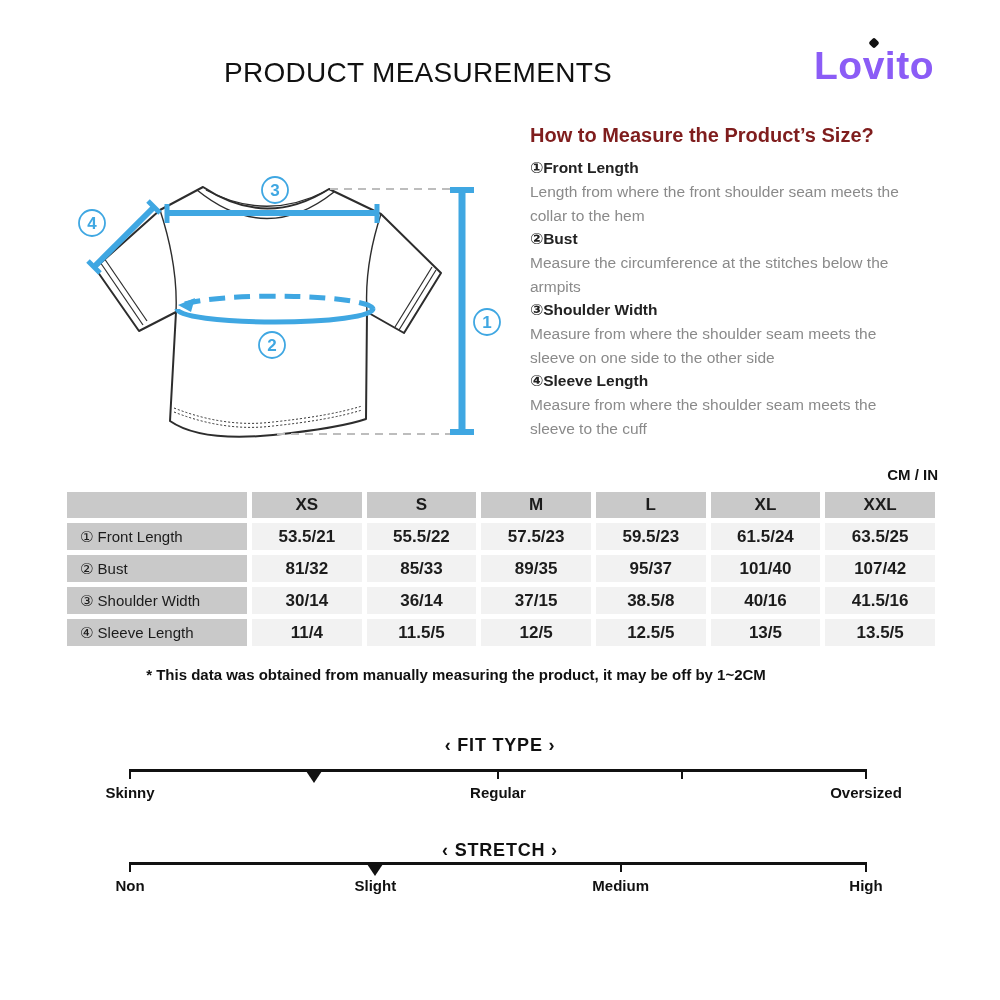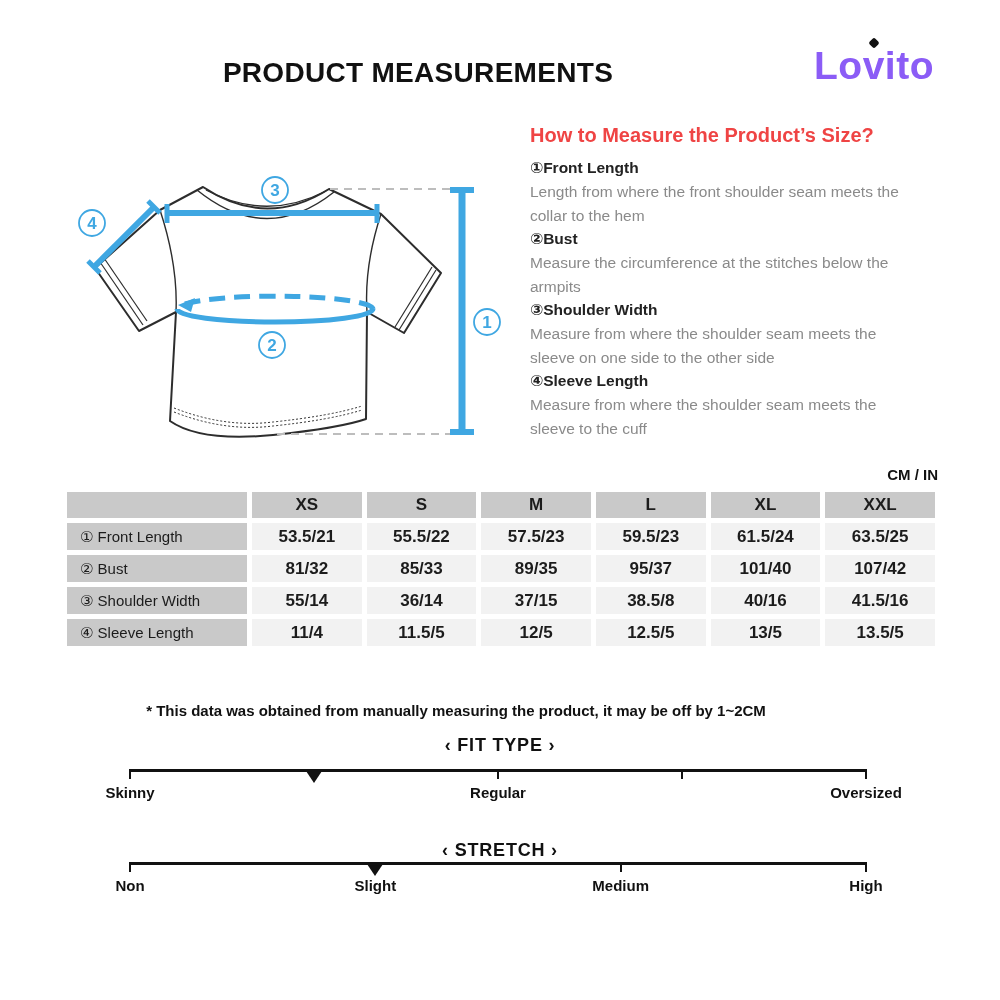--- a/index.html
+++ b/index.html
@@ -1,48 +1,48 @@
 <!DOCTYPE html>
 <html><head>
 <meta charset="utf-8">
 <style>
   * { margin:0; padding:0; box-sizing:border-box; }
   body { background:#ffffff; font-family:"Liberation Sans","DejaVu Sans",sans-serif; color:#1c1c1c; }
   .page { position:relative; width:1000px; height:1000px; background:#fff; overflow:hidden; }
 
   
   .page-title { position:absolute; top:57px; left:0; width:836px; text-align:center;
-                font-size:28px; font-weight:bold; letter-spacing:0.3px; color:#111; }
+                font-size:28px; font-weight:normal; letter-spacing:0.3px; color:#111; }
   .brand { position:absolute; top:44px; right:66px; font-size:39px; font-weight:bold;
            letter-spacing:0.5px; color:#8b5cf6; }
   .brand .vwrap { position:relative; display:inline-block; }
   .brand .vdot { position:absolute; left:50%; top:-5px; width:8px; height:8px; background:#111;
                  transform:translateX(-50%) rotate(45deg); border-radius:2px; }
 
   
   .diagram { position:absolute; left:55px; top:148px; width:460px; height:320px; }
 
   
   .howto { position:absolute; left:530px; top:124px; width:395px; }
-  .howto-title { font-size:20px; font-weight:bold; color:#ef4444; white-space:nowrap; margin-bottom:9px; }
+  .howto-title { font-size:20px; font-weight:bold; color:#7f1d1d; white-space:nowrap; margin-bottom:9px; }
   .howto-item .hi-head { font-size:15.5px; font-weight:bold; color:#222; line-height:24px; }
   .howto-item .hi-desc { font-size:15.5px; color:#8a8a8a; line-height:23.5px; }
 
   
   .units { position:absolute; top:466px; right:62px; font-size:15px; font-weight:bold; color:#111; }
   .size-table { position:absolute; left:62px; top:487px; width:878px;
                 border-collapse:separate; border-spacing:5px; table-layout:fixed; }
   .size-table col.c-label { width:180px; }
   .size-table th, .size-table td { text-align:center; vertical-align:middle; font-size:17px; }
   .size-table th { background:#c9c9c9; height:26px; font-weight:bold; color:#1c1c1c; }
   .size-table td { background:#f2f2f2; height:27px; font-weight:bold; color:#1c1c1c; }
   .size-table td.rowlabel { background:#c9c9c9; text-align:left; padding-left:13px; font-weight:normal; font-size:15px; }
 
   
-  .note { position:absolute; top:702px; left:0; width:912px; text-align:center;
+  .note { position:absolute; top:666px; left:0; width:912px; text-align:center;
           font-size:15px; font-weight:bold; color:#111; }
 
   
   .scale-heading { position:absolute; left:0; width:1000px; text-align:center;
                    font-size:18px; font-weight:bold; letter-spacing:0.8px; color:#111; }
   .scale-heading.fit { top:735px; }
   .scale-heading.stretch { top:840px; }
   .scale-track { position:absolute; left:130px; width:736px; height:3px; background:#111; }
   .scale-track.fit { top:769px; }
   .scale-track.stretch { top:862px; }
@@ -173,21 +173,21 @@
       <td class="rowlabel">② Bust</td>
       <td>81/32</td>
       <td>85/33</td>
       <td>89/35</td>
       <td>95/37</td>
       <td>101/40</td>
       <td>107/42</td>
     </tr>
     <tr>
       <td class="rowlabel">③ Shoulder Width</td>
-      <td>55/14</td>
+      <td>30/14</td>
       <td>36/14</td>
       <td>37/15</td>
       <td>38.5/8</td>
       <td>40/16</td>
       <td>41.5/16</td>
     </tr>
     <tr>
       <td class="rowlabel">④ Sleeve Length</td>
       <td>11/4</td>
       <td>11.5/5</td>

